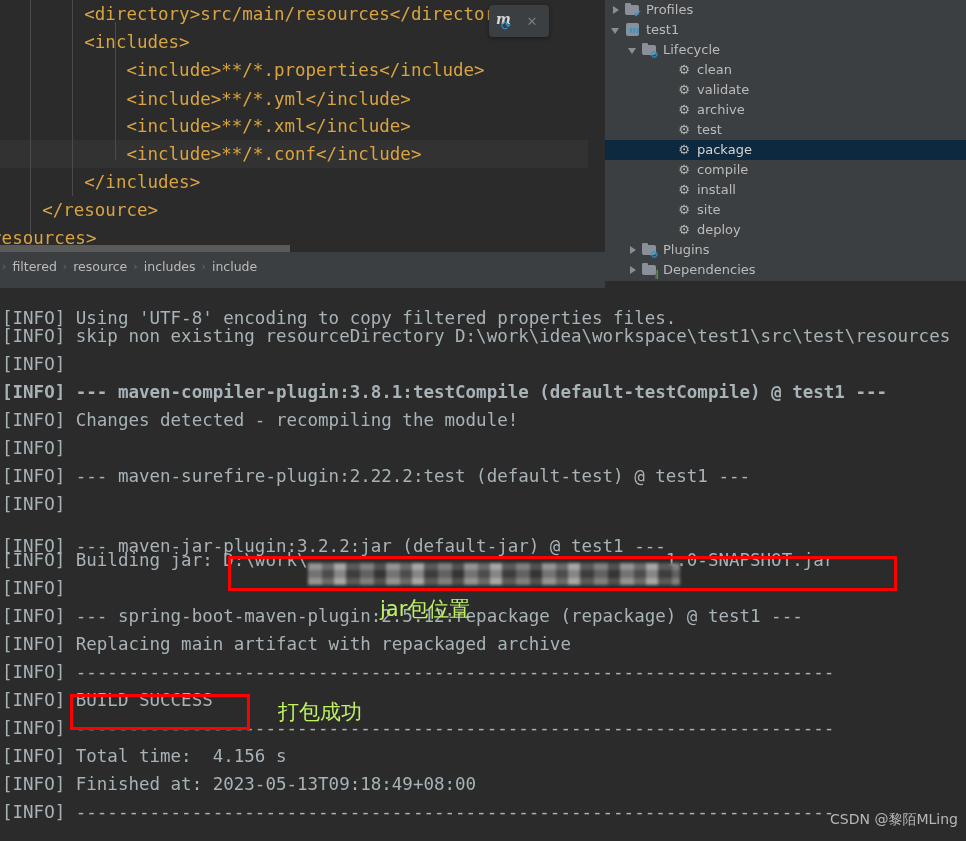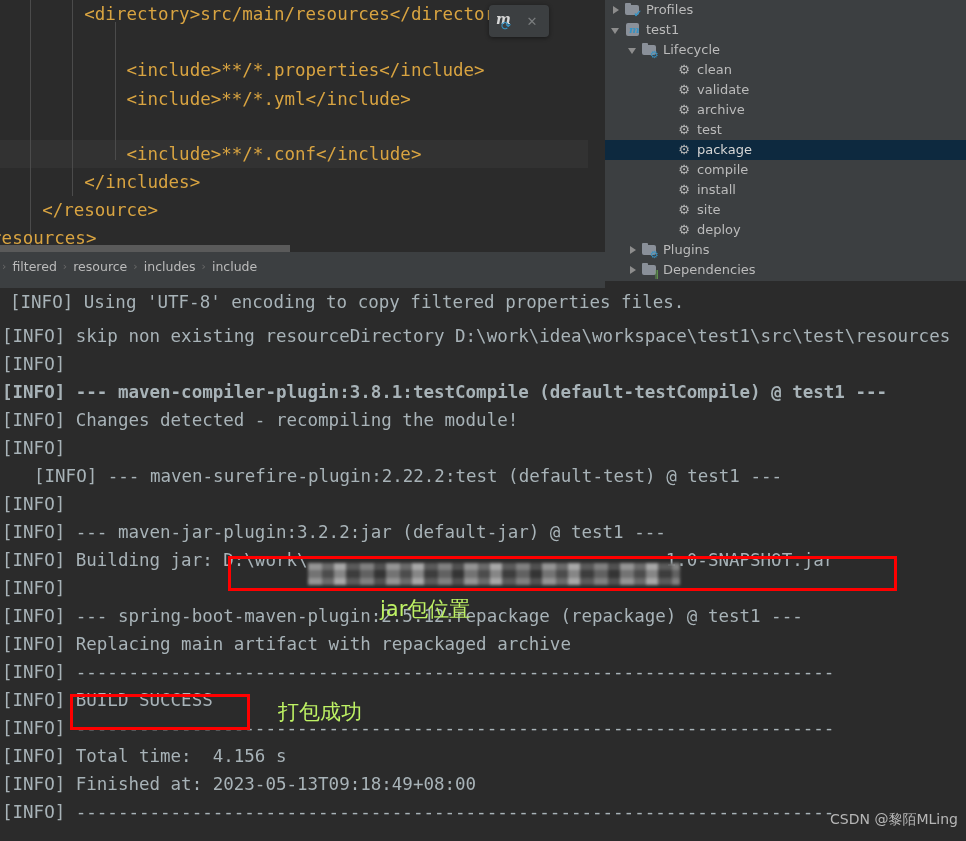--- a/index.html
+++ b/index.html
@@ -335,22 +335,24 @@
 
 <div id="screen">
 
   <div id="editor-pane">
     <div class="cur-line-hl" style="top:140px"></div>
     <div class="indent-guide" id="ig1"></div>
     <div class="indent-guide" id="ig2"></div>
     <div class="indent-guide" id="ig3"></div>
 
     <div class="code-line" style="top:0px">        &lt;directory&gt;src/main/resources&lt;/directory&gt;</div>
+    <div class="code-line" style="top:28px">        &lt;includes&gt;</div>
     <div class="code-line" style="top:56px">            &lt;include&gt;**/*.properties&lt;/include&gt;</div>
     <div class="code-line" style="top:85px">            &lt;include&gt;**/*.yml&lt;/include&gt;</div>
+    <div class="code-line" style="top:112px">            &lt;include&gt;**/*.xml&lt;/include&gt;</div>
     <div class="code-line" style="top:140px">            &lt;include&gt;**/*.conf&lt;/include&gt;</div>
     <div class="code-line" style="top:168px">        &lt;/includes&gt;</div>
     <div class="code-line" style="top:196px">    &lt;/resource&gt;</div>
     <div class="code-line" style="top:224px; left:-30px">&lt;/resources&gt;</div>
 
     <div id="editor-vscroll-track">
       
       
     </div>
   </div>
@@ -457,29 +459,29 @@
           <span class="ticon folder">
             <span class="badge-bars">‖</span>
           </span>
           <span class="tree-label">Dependencies</span>
         </div>
       </div>
   </div>
 
   <div id="console">
     <div id="console-lines">
-        <div class="log-line" style="top: 0; margin-left: 8px;">[INFO] Using 'UTF-8' encoding to copy filtered properties files.</div>
+        <div class="log-line" style="top: 16px;">[INFO] Using 'UTF-8' encoding to copy filtered properties files.</div>
         <div class="log-line" style="top: 34px;">[INFO] skip non existing resourceDirectory D:\work\idea\workspace\test1\src\test\resources</div>
         <div class="log-line" style="top: 62px;">[INFO]</div>
         <div class="log-line" style="top: 90px; font-weight: bold;">[INFO] --- maven-compiler-plugin:3.8.1:testCompile (default-testCompile) @ test1 ---</div>
         <div class="log-line" style="top: 118px;">[INFO] Changes detected - recompiling the module!</div>
         <div class="log-line" style="top: 146px;">[INFO]</div>
-        <div class="log-line" style="top: 174px; margin-left: 32px;">[INFO] --- maven-surefire-plugin:2.22.2:test (default-test) @ test1 ---</div>
+        <div class="log-line" style="top: 174px;">[INFO] --- maven-surefire-plugin:2.22.2:test (default-test) @ test1 ---</div>
         <div class="log-line" style="top: 202px;">[INFO]</div>
-        <div class="log-line" style="top: 230px; text-align: center;">[INFO] --- maven-jar-plugin:3.2.2:jar (default-jar) @ test1 ---</div>
+        <div class="log-line" style="top: 244px; text-align: center;">[INFO] --- maven-jar-plugin:3.2.2:jar (default-jar) @ test1 ---</div>
         <div class="log-line" style="top: 258px;">[INFO] Building jar: D:\work\                                  1.0-SNAPSHOT.jar</div>
         <div class="log-line" style="top: 286px;">[INFO]</div>
         <div class="log-line" style="top: 314px;">[INFO] --- spring-boot-maven-plugin:2.5.12:repackage (repackage) @ test1 ---</div>
         <div class="log-line" style="top: 342px;">[INFO] Replacing main artifact with repackaged archive</div>
         <div class="log-line" style="top: 370px;">[INFO] ------------------------------------------------------------------------</div>
         <div class="log-line" style="top: 398px;">[INFO] BUILD SUCCESS</div>
         <div class="log-line" style="top: 426px;">[INFO] ------------------------------------------------------------------------</div>
         <div class="log-line" style="top: 454px;">[INFO] Total time:  4.156 s</div>
         <div class="log-line" style="top: 482px;">[INFO] Finished at: 2023-05-13T09:18:49+08:00</div>
         <div class="log-line" style="top: 510px;">[INFO] ------------------------------------------------------------------------</div>

